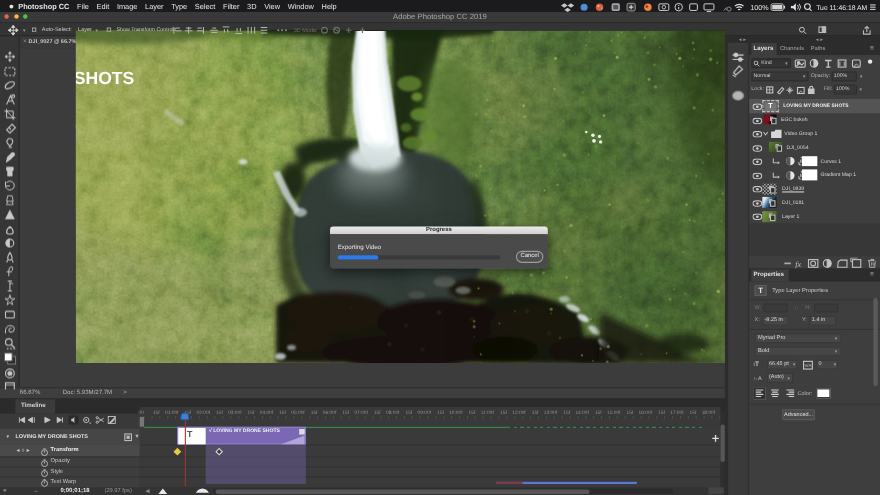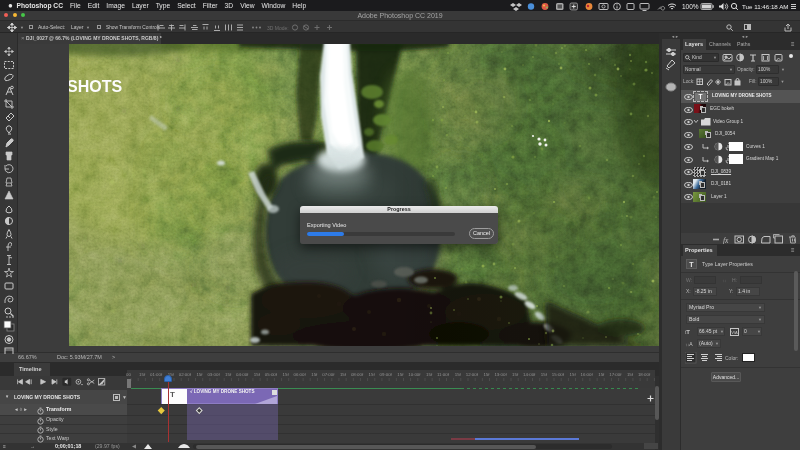--- a/index.html
+++ b/index.html
@@ -58,21 +58,21 @@
 
 <div class="a" style="left:0;top:33px;width:800px;height:11px;background:#2a2a2a"></div>
 <div class="a" style="left:18px;top:33px;width:143px;height:11px;background:#3a3a3a"></div>
 <div class="a tx" style="left:21px;top:33px;color:#8f8f8f;font-size:6px;line-height:11px">×</div>
 <div class="a tx" style="left:26px;top:33px;color:#c9c9c9;font-size:5px;line-height:11px;font-weight:bold">DJI_0027 @ 66.7% (LOVING MY DRONE SHOTS, RGB/8) *</div>
 
 <div class="a" style="left:0;top:33px;width:18px;height:319px;background:#363636;border-right:1px solid #2a2a2a"></div>
 <div id="toolcol"></div>
 
 <div class="a" style="left:18px;top:44px;width:641px;height:308px;background:#3c3c3c"></div>
-<div id="photo" class="a" style="left:69px;top:44px;width:590px;height:322px">
+<div id="photo" class="a" style="left:69px;top:28px;width:590px;height:322px">
 <svg width="590" height="302" viewBox="0 0 590 302">
 <defs>
 <filter id="b1" x="-50%" y="-50%" width="200%" height="200%">
           <feGaussianBlur stdDeviation="1"></feGaussianBlur>
         </filter>
 <filter id="b2" x="-50%" y="-50%" width="200%" height="200%">
           <feGaussianBlur stdDeviation="2"></feGaussianBlur>
         </filter>
 <filter id="b3" x="-50%" y="-50%" width="200%" height="200%">
           <feGaussianBlur stdDeviation="3"></feGaussianBlur>

